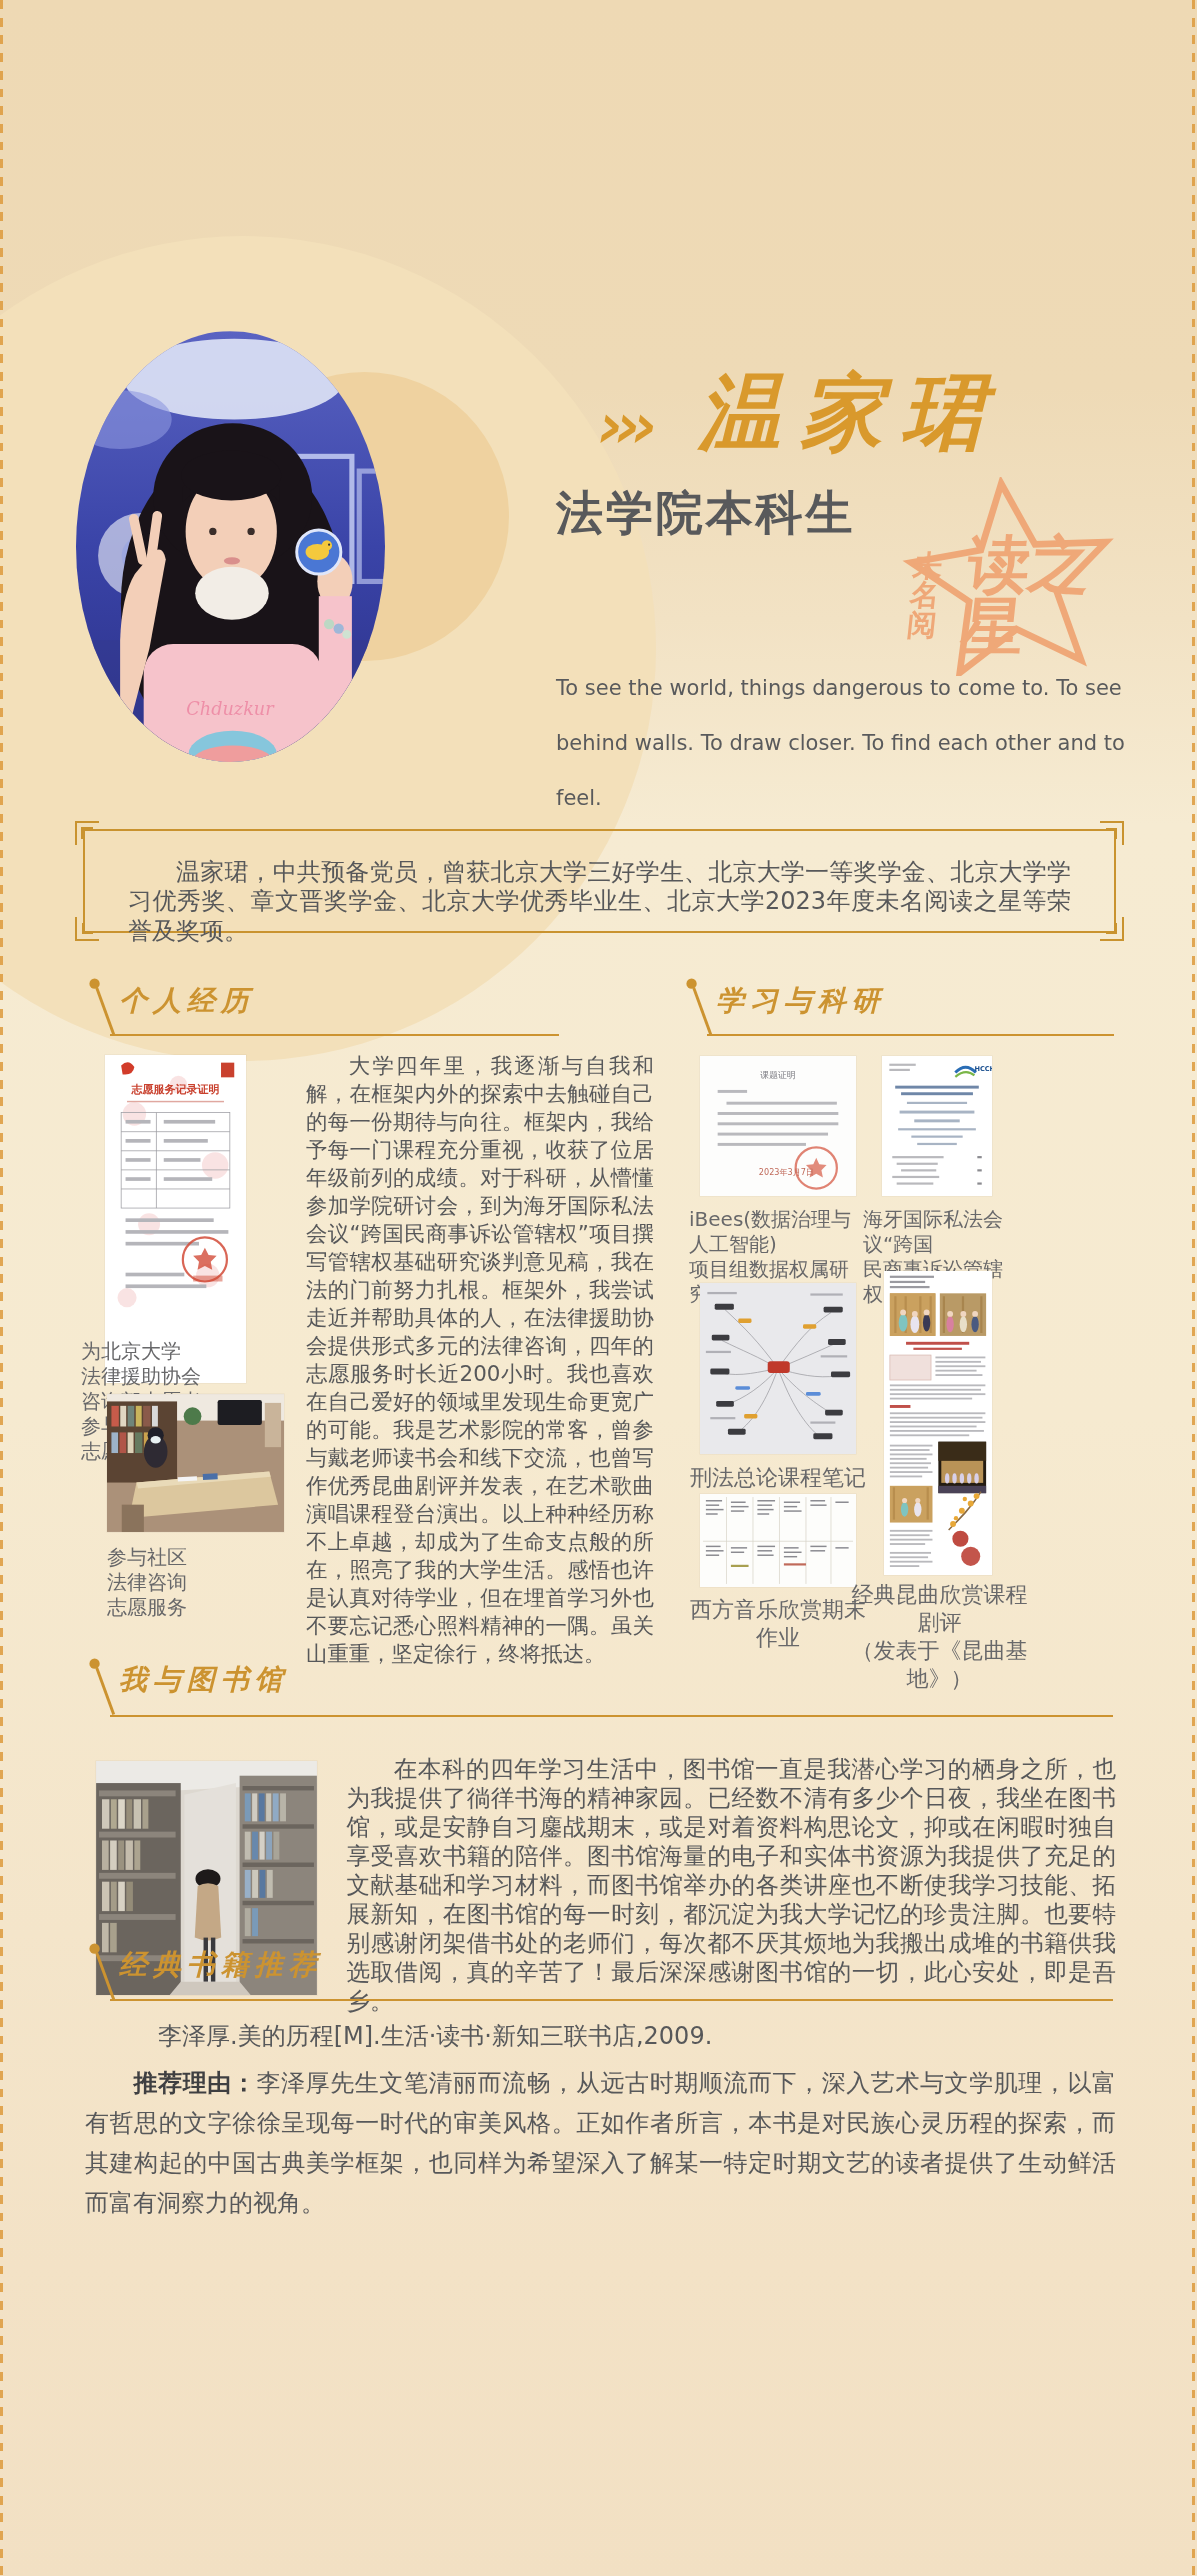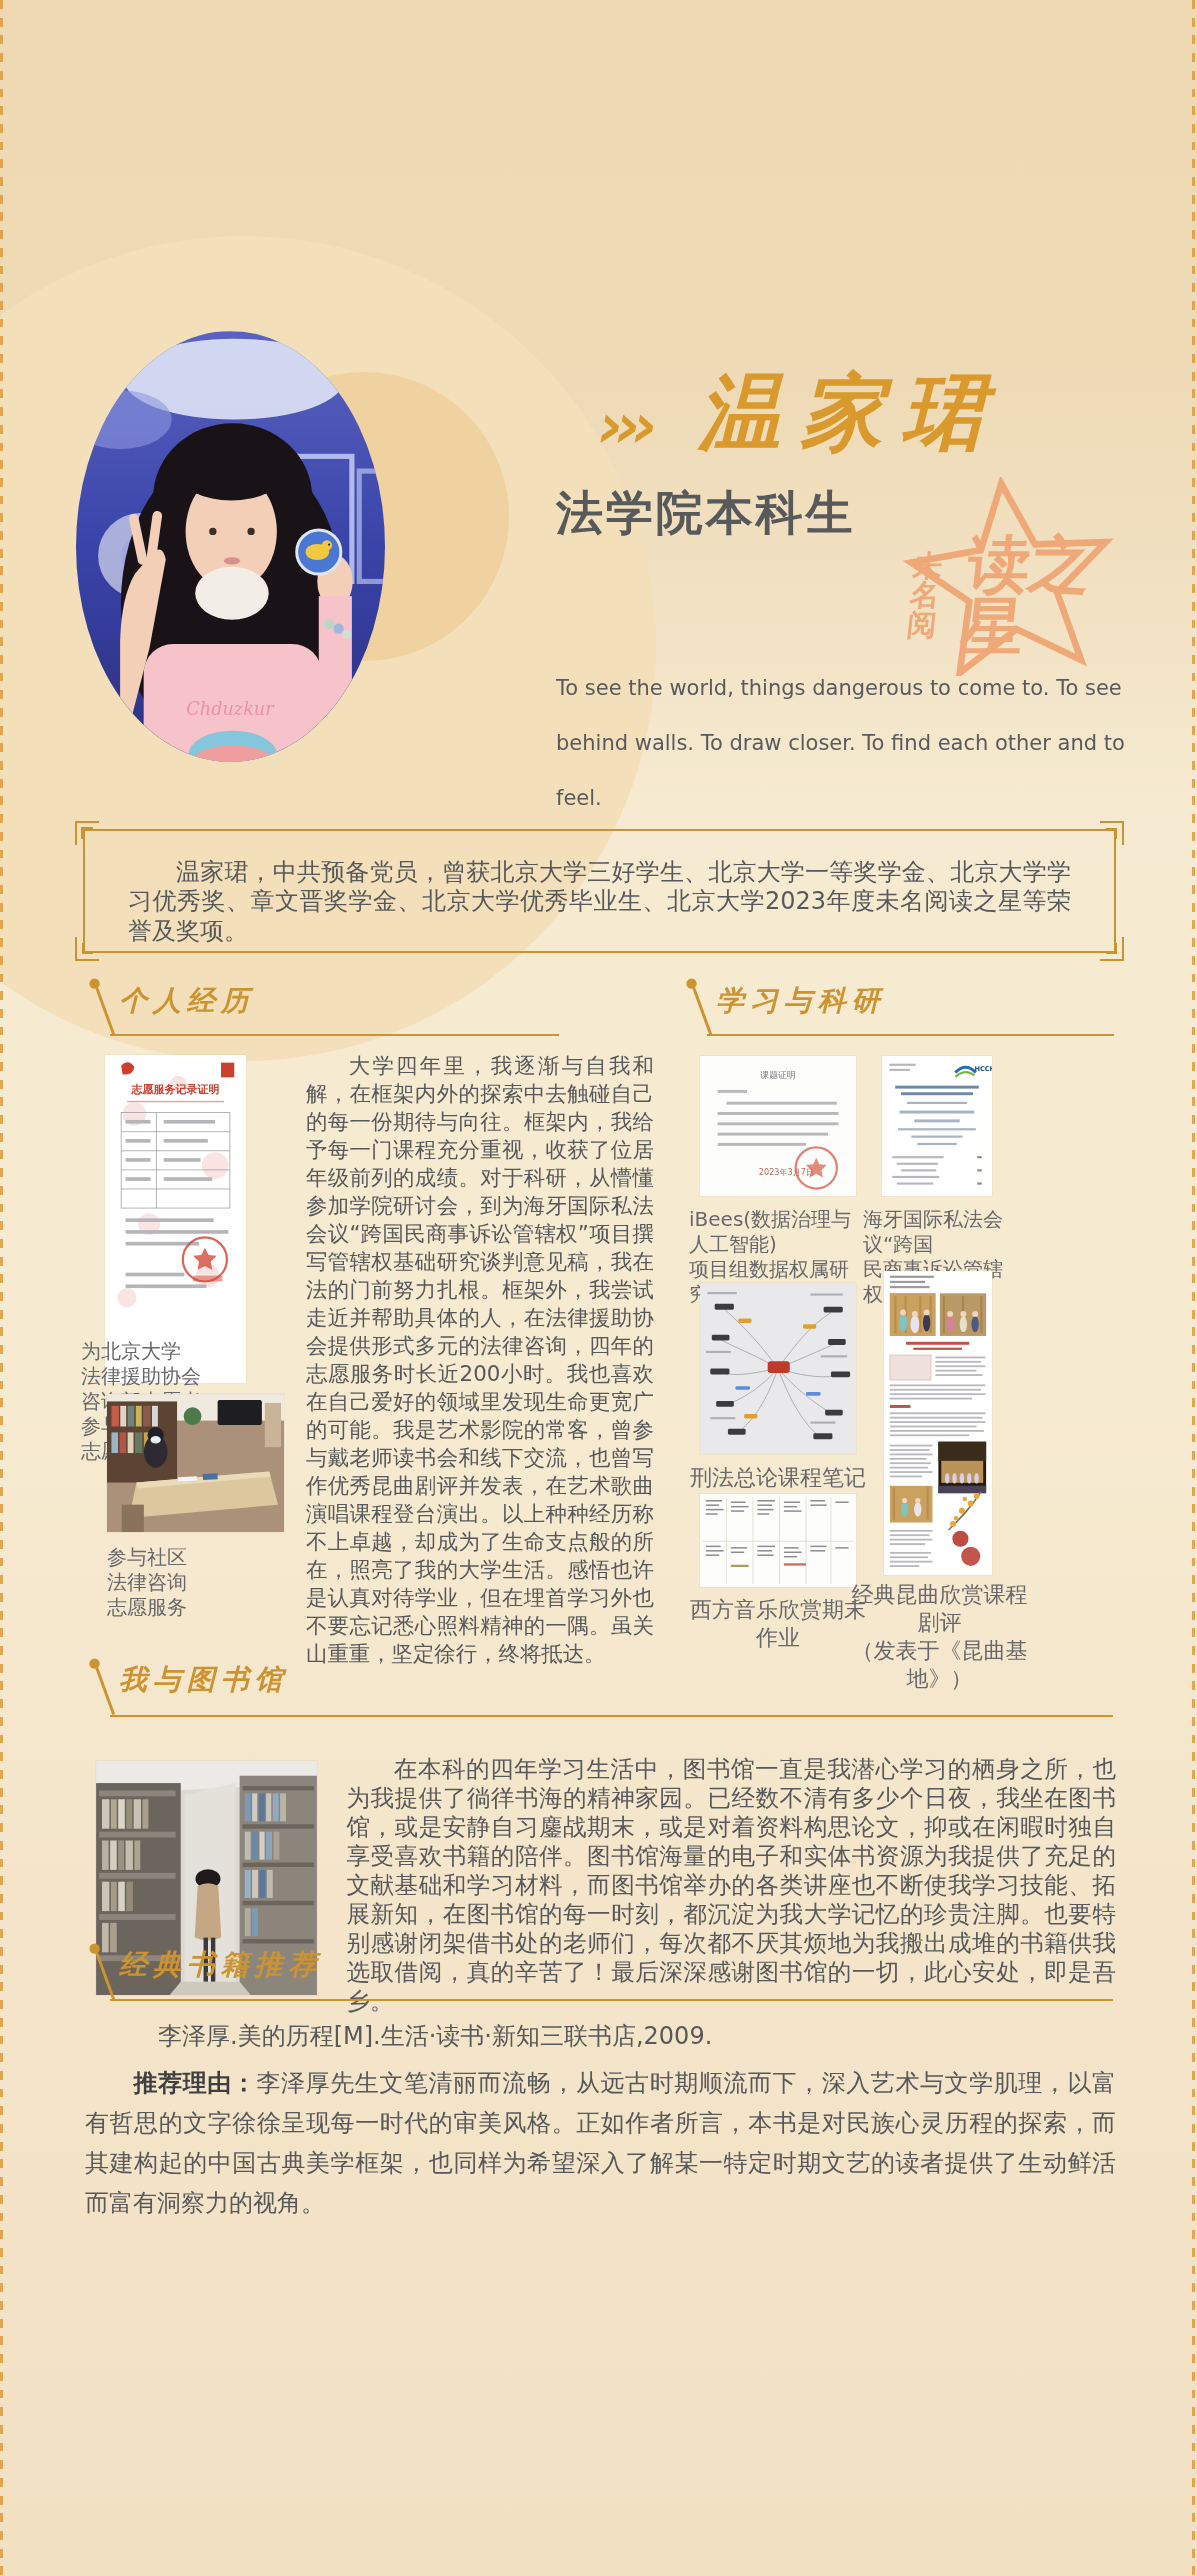--- a/index.html
+++ b/index.html
@@ -29,21 +29,21 @@
   .startext .smallcol{display:flex;flex-direction:column;line-height:1;margin-right:2.9px;}
   .startext .smallcol span{font-size:29.5px;font-weight:900;}
   .startext .big{font-size:62px;line-height:1;letter-spacing:-1.5px;}
   
   .refbar{left:555px;top:611px;width:328px;height:40px;
     background:linear-gradient(90deg,#f2c98f 0%,#f3d4a4 55%,rgba(243,212,164,0) 100%);}
   .reflabel{position:absolute;left:11.8px;top:1.5px;font-family:"DejaVu Serif","Liberation Serif",serif;
     font-style:italic;font-weight:bold;font-size:31px;color:#db8d2b;letter-spacing:4.4px;}
   .quote{left:556px;top:661px;width:571px;font-size:21px;line-height:55px;color:#595a5c;}
   
-  .biobox{left:83px;top:829px;width:1033px;height:124px;border:2.2px solid #c9932f;box-sizing:border-box;}
+  .biobox{left:83px;top:829px;width:1033px;height:104px;border:2.2px solid #c9932f;box-sizing:border-box;}
   .biotext{position:absolute;left:43px;right:43px;top:26.5px;font-size:24px;line-height:29.5px;
     text-align:justify;text-indent:2em;color:#57585a;}
   .corner{position:absolute;width:25px;height:25px;}
   .corner .o{position:absolute;left:0;top:0;width:22px;height:22px;border-left:2.9px solid #c9932f;border-top:2.9px solid #c9932f;}
   .corner .i{position:absolute;left:6.6px;top:6.6px;width:9.6px;height:9.6px;border:2.2px solid #c9932f;border-right:none;border-bottom:none;}
   .c-tl{left:-10.3px;top:-10.3px;}
   .c-tr{right:-10.3px;top:-10.3px;transform:rotate(90deg);}
   .c-br{right:-10.3px;bottom:-10.3px;transform:rotate(180deg);}
   .c-bl{left:-10.3px;bottom:-10.3px;transform:rotate(270deg);}
   

